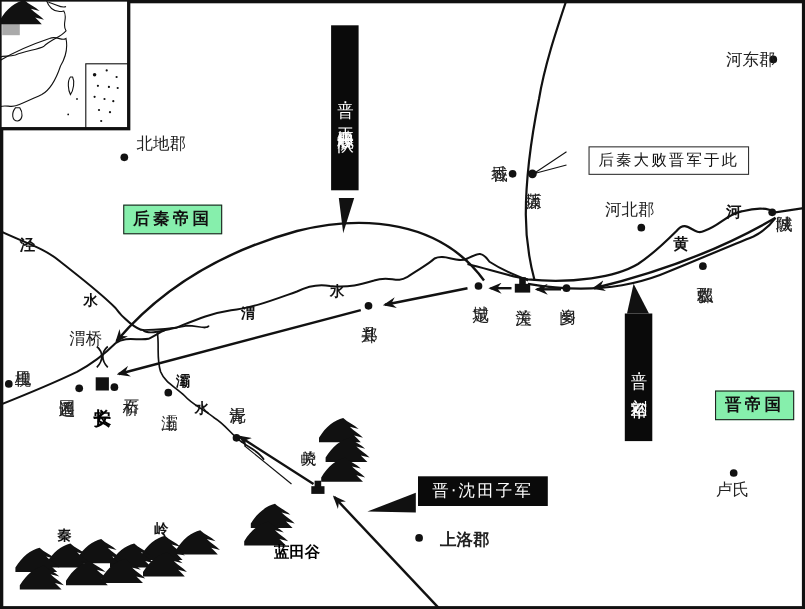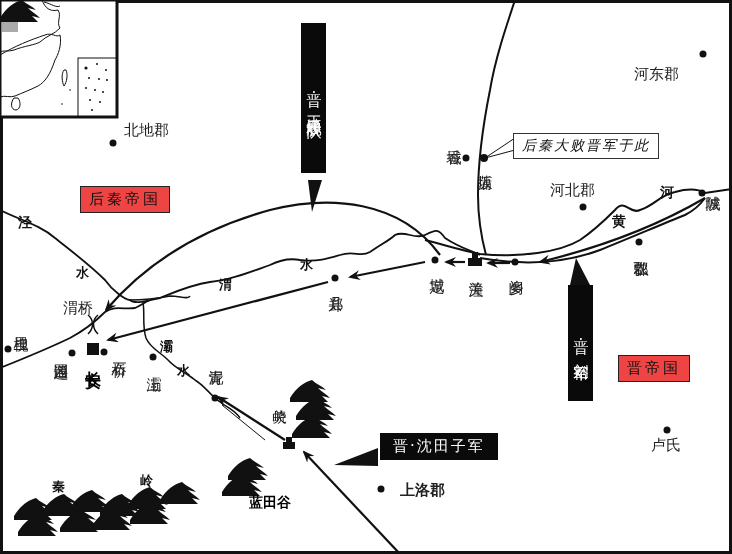--- a/index.html
+++ b/index.html
@@ -2,21 +2,21 @@
 <html><head>
 <meta charset="utf-8">
 <style>
   html, body { margin:0; padding:0; background:#fff; }
   body { width:732px; height:554px; position:relative; overflow:hidden; font-family:"DejaVu Sans", sans-serif; }
   #map { position:absolute; left:0; top:0; width:732px; height:554px; }
   .lbl { position:absolute; color:#222; font-size:15px; line-height:17px; white-space:nowrap; font-family:"DejaVu Serif", serif; }
   .vert { writing-mode:vertical-rl; text-orientation:upright; letter-spacing:0; }
   .bold { font-weight:bold; color:#000;text-align:center; }
   .river { position:absolute; font-size:13px; font-weight:bold; color:#111; font-family:"DejaVu Serif", serif; }
-  .box { position:absolute; border:1.5px solid #222; background:#ef4444; font-weight:normal; font-size:15px; padding:3px 8px; color:#111; letter-spacing:3px; font-family:"DejaVu Serif", serif; }
+  .box { position:absolute; border:1.5px solid #222; background:#86efac; font-weight:bold; font-size:15px; padding:3px 8px; color:#111; letter-spacing:3px; font-family:"DejaVu Serif", serif;margin-left:32px; }
   .callout-box { position:absolute; border:1px solid #333; background:#fff; font-size:14px; padding:3px 8px; color:#111; letter-spacing:2px; font-family:"DejaVu Serif", serif; }
   .army { position:absolute; background:#0a0a0a; color:#fff; font-size:15px; font-family:"DejaVu Sans", sans-serif; text-align:center; }
   .army.v { writing-mode:vertical-rl; text-orientation:upright; padding:8px 3px; letter-spacing:2px; }
   .army.h { padding:4px 13px; letter-spacing:2px; }
 </style>
 </head>
 <body>
 
 <svg id="map" viewBox="0 0 732 554" xmlns="http://www.w3.org/2000/svg">
   <defs>
@@ -134,27 +134,27 @@
     <use href="#mt" x="18" y="514"></use>
     <use href="#mt" x="60" y="510"></use>
     <use href="#mt" x="92" y="508"></use>
     <use href="#mt" x="130" y="502"></use>
   </g>
 </svg>
 
 <div class="box" style="left:80px;top:186px;">后秦帝国</div>
 <div class="box" style="left:618px;top:355px;">晋帝国</div>
 
-<div class="callout-box" style="left:513px;top:133px;font-style:italic;">后秦大败晋军于此</div>
+<div class="callout-box" style="left:535px;top:133px;">后秦大败晋军于此</div>
 
 <div class="army v" style="left:301px;top:23px;height:134px;">晋·王镇恶舰队</div>
 <div class="army v" style="left:568px;top:285px;height:100px;">晋·刘裕军</div>
 <div class="army h" style="left:380px;top:433px;">晋·沈田子军</div>
 
-<div class="lbl" style="left:634px;top:46px;margin-top:20px;">河东郡</div>
+<div class="lbl" style="left:660px;top:46px;">河东郡</div>
 <div class="lbl" style="left:124px;top:122px;">北地郡</div>
 <div class="lbl vert" style="left:445px;top:138px;">香城</div>
 <div class="lbl vert" style="left:476px;top:163px;">蒲坂</div>
 <div class="lbl" style="left:550px;top:182px;">河北郡</div>
 <div class="lbl vert" style="left:704px;top:184px;">陕城</div>
 <div class="lbl vert" style="left:632px;top:250px;">弘农郡</div>
 <div class="lbl vert" style="left:507px;top:268px;">阌乡</div>
 <div class="lbl vert" style="left:467px;top:269px;">潼关</div>
 <div class="lbl vert" style="left:428px;top:266px;">定城</div>
 <div class="lbl vert" style="left:327px;top:285px;">郑县</div>

